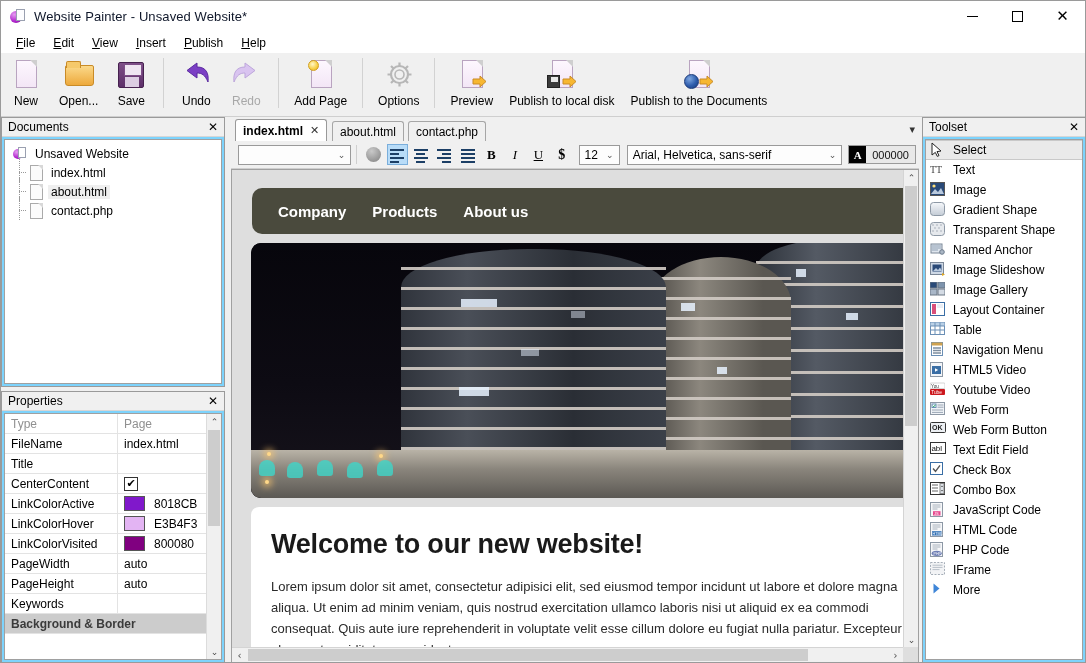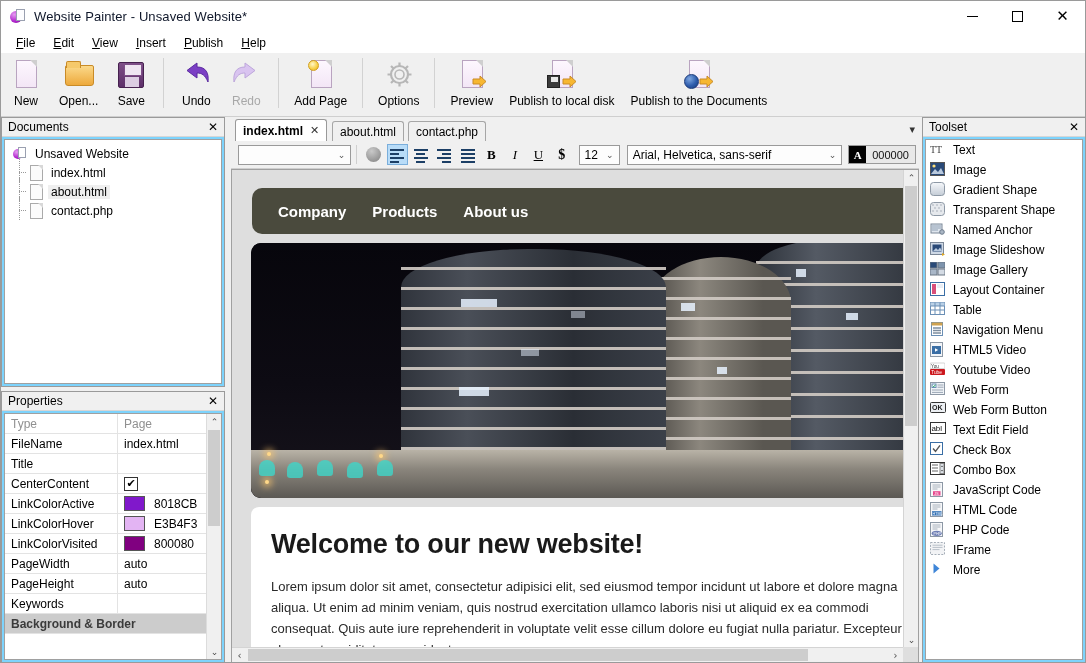--- a/index.html
+++ b/index.html
@@ -605,20 +605,28 @@
   </div>
 
   <div class="panel" id="toolset-panel">
     <div class="panel-head">
       <span class="ptitle">Toolset</span>
       <span class="panel-close">✕</span>
     </div>
     <div class="panel-body">
       <div class="tool-list">
 
+        <div class="tool-row selected">
+          <span class="tool-ic">
+              <svg width="15" height="15" viewBox="0 0 15 15">
+                <path d="M2 1l9 8-4 .6 2 4-1.7.8-2-4L2 13Z" fill="#fff" stroke="#222" stroke-width="1"></path>
+              </svg>
+            </span>
+          <span>Select</span>
+        </div>
 
         <div class="tool-row">
           <span class="tool-ic">
               <svg width="15" height="15" viewBox="0 0 15 15">
                 <text x="0" y="11" font-family="Liberation Serif, serif" font-size="10" fill="#444">TT</text>
               </svg>
             </span>
           <span>Text</span>
         </div>
 

